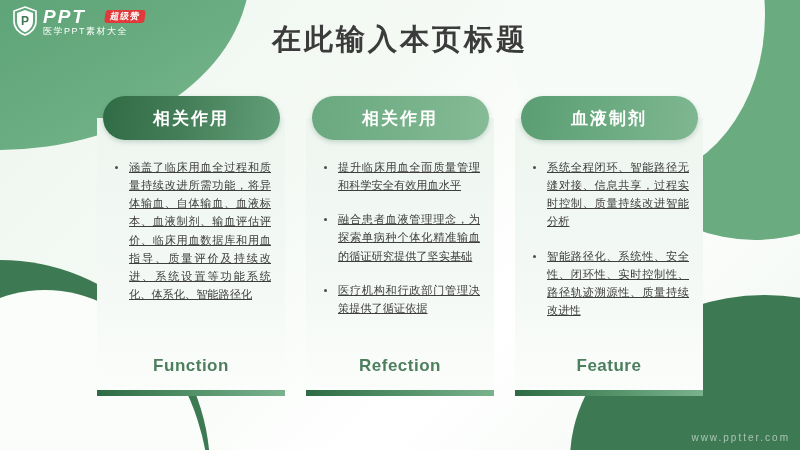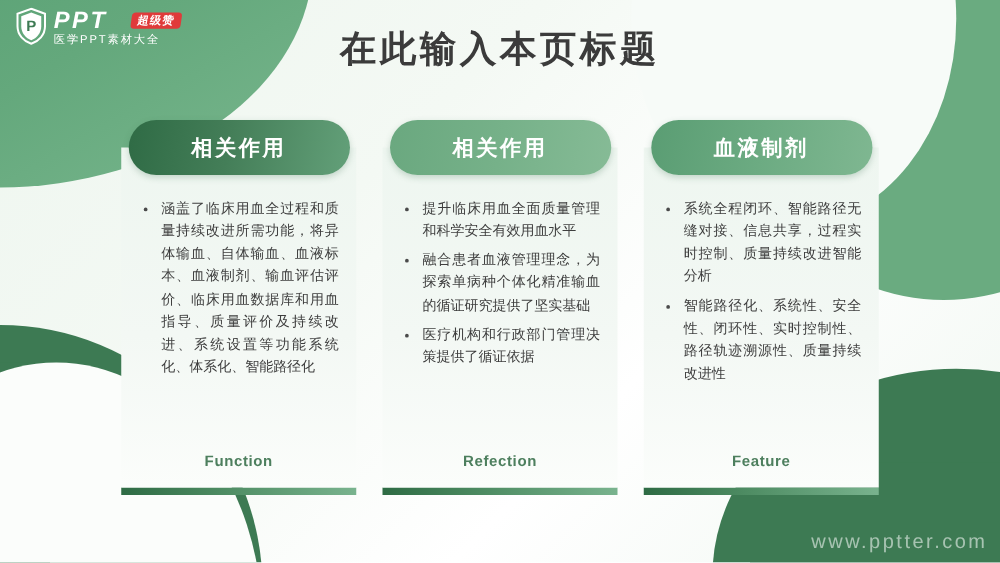--- a/index.html
+++ b/index.html
@@ -211,55 +211,56 @@
   }
   .bullets {
     list-style: none;
     margin: 0;
     padding: 0;
     flex: 1;
   }
   .bullets li {
     position: relative;
     padding-left: 18px;
-    margin-bottom: 5px;
+    margin-bottom: 16px;
     font-size: 11.2px;
     line-height: 1.62;
     color: #3e3e3e;
     text-align: justify;
+    text-decoration: underline;
   }
   .bullets li::before {
     content: "";
     position: absolute;
     left: 4px;
     top: 8px;
     width: 3px;
     height: 3px;
     background: #4a4a4a;
     border-radius: 50%;
   }
   .card-en {
     text-align: center;
-    font-size: 12px;
+    font-size: 17px;
     font-weight: bold;
     color: #4d7f5e;
     letter-spacing: 0.5px;
     padding: 6px 0 4px 0;
   }
   .card-bar {
     height: 6px;
     background: linear-gradient(90deg, #2e6b44 0%, #4f8d64 45%, #79b38e 100%);
   }
 
   
   .watermark {
     position: absolute;
     right: 10px;
     bottom: 7px;
-    font-size: 16px;
+    font-size: 10px;
     letter-spacing: 2px;
     color: rgba(255,255,255,0.55);
     z-index: 20;
   }
 </style>
 </head>
 <body>
 
 <div class="slide">
 

